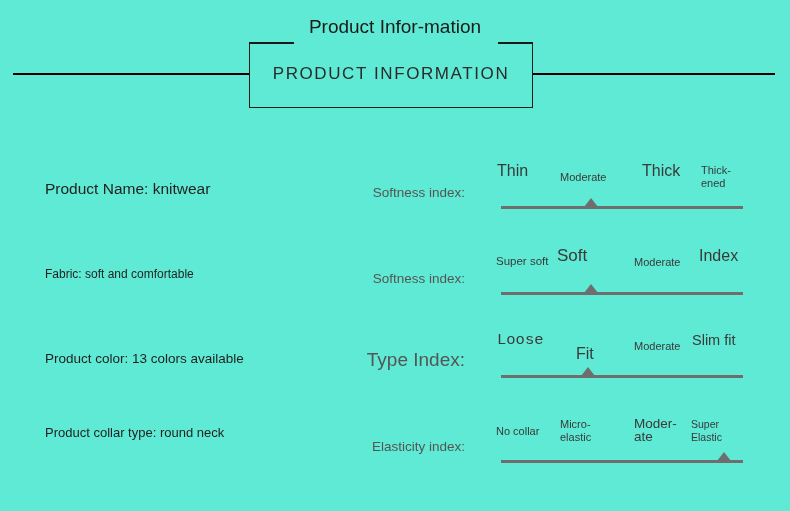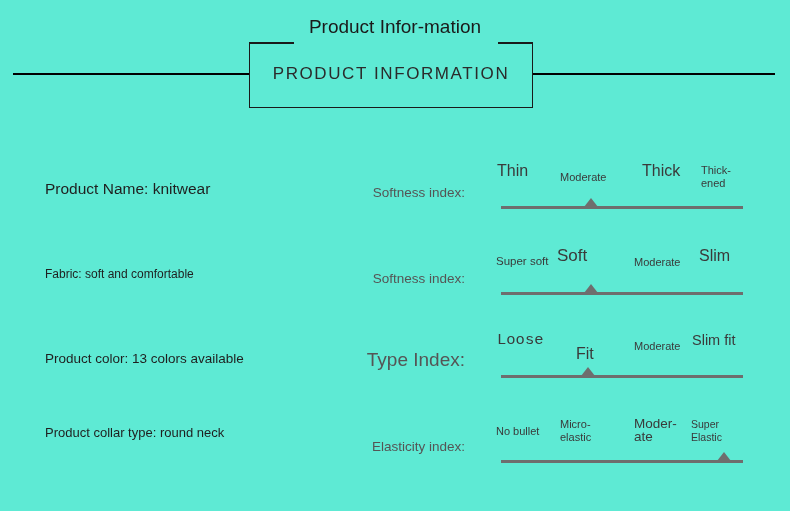--- a/index.html
+++ b/index.html
@@ -219,21 +219,21 @@
           <div class="marker" style="left: 96.54px;"></div>
         </div>
       </div>
       <div class="idx-row idx-row-1">
         <div class="idx-label">Softness index:</div>
         <div class="scale">
           <div class="scale-ticks">
             <div class="tick" style="left: 2px; top: 9px; font-size: 11.5px;">Super soft</div>
             <div class="tick" style="left: 63px; top: 3px; font-size: 17px;">Soft</div>
             <div class="tick" style="left: 140px; top: 10px; font-size: 11px;">Moderate</div>
-            <div class="tick" style="left: 205px; top: 3px; font-size: 16px;">Slim</div>
+            <div class="tick" style="left: 205px; top: 3px; font-size: 16px;">Index</div>
           </div>
           <div class="track"></div>
           <div class="marker" style="left: 96.54px;"></div>
         </div>
       </div>
       <div class="idx-row idx-row-2">
         <div class="idx-label">Type Index:</div>
         <div class="scale">
           <div class="scale-ticks">
             <div class="tick" style="left: 3px; top: 5px; font-size: 15.5px; font-family: Liberation Mono, monospace;">Loose</div>
@@ -242,21 +242,21 @@
             <div class="tick" style="left: 198px; top: 5px; font-size: 14.5px;">Slim fit</div>
           </div>
           <div class="track"></div>
           <div class="marker" style="left: 94.12px;"></div>
         </div>
       </div>
       <div class="idx-row idx-row-3">
         <div class="idx-label">Elasticity index:</div>
         <div class="scale">
           <div class="scale-ticks">
-            <div class="tick" style="left: 2px; top: 11px; font-size: 11px;">No bullet</div>
+            <div class="tick" style="left: 2px; top: 11px; font-size: 11px;">No collar</div>
             <div class="tick" style="left: 66px; top: 4px; font-size: 11px; width: 48px;">Micro-elastic</div>
             <div class="tick" style="left: 140px; top: 3px; font-size: 13.5px; width: 48px;">Moder-ate</div>
             <div class="tick" style="left: 197px; top: 4px; font-size: 10.5px;">Super Elastic</div>
           </div>
           <div class="track"></div>
           <div class="marker" style="left: 229.64px;"></div>
         </div>
       </div>
     </div>
 

